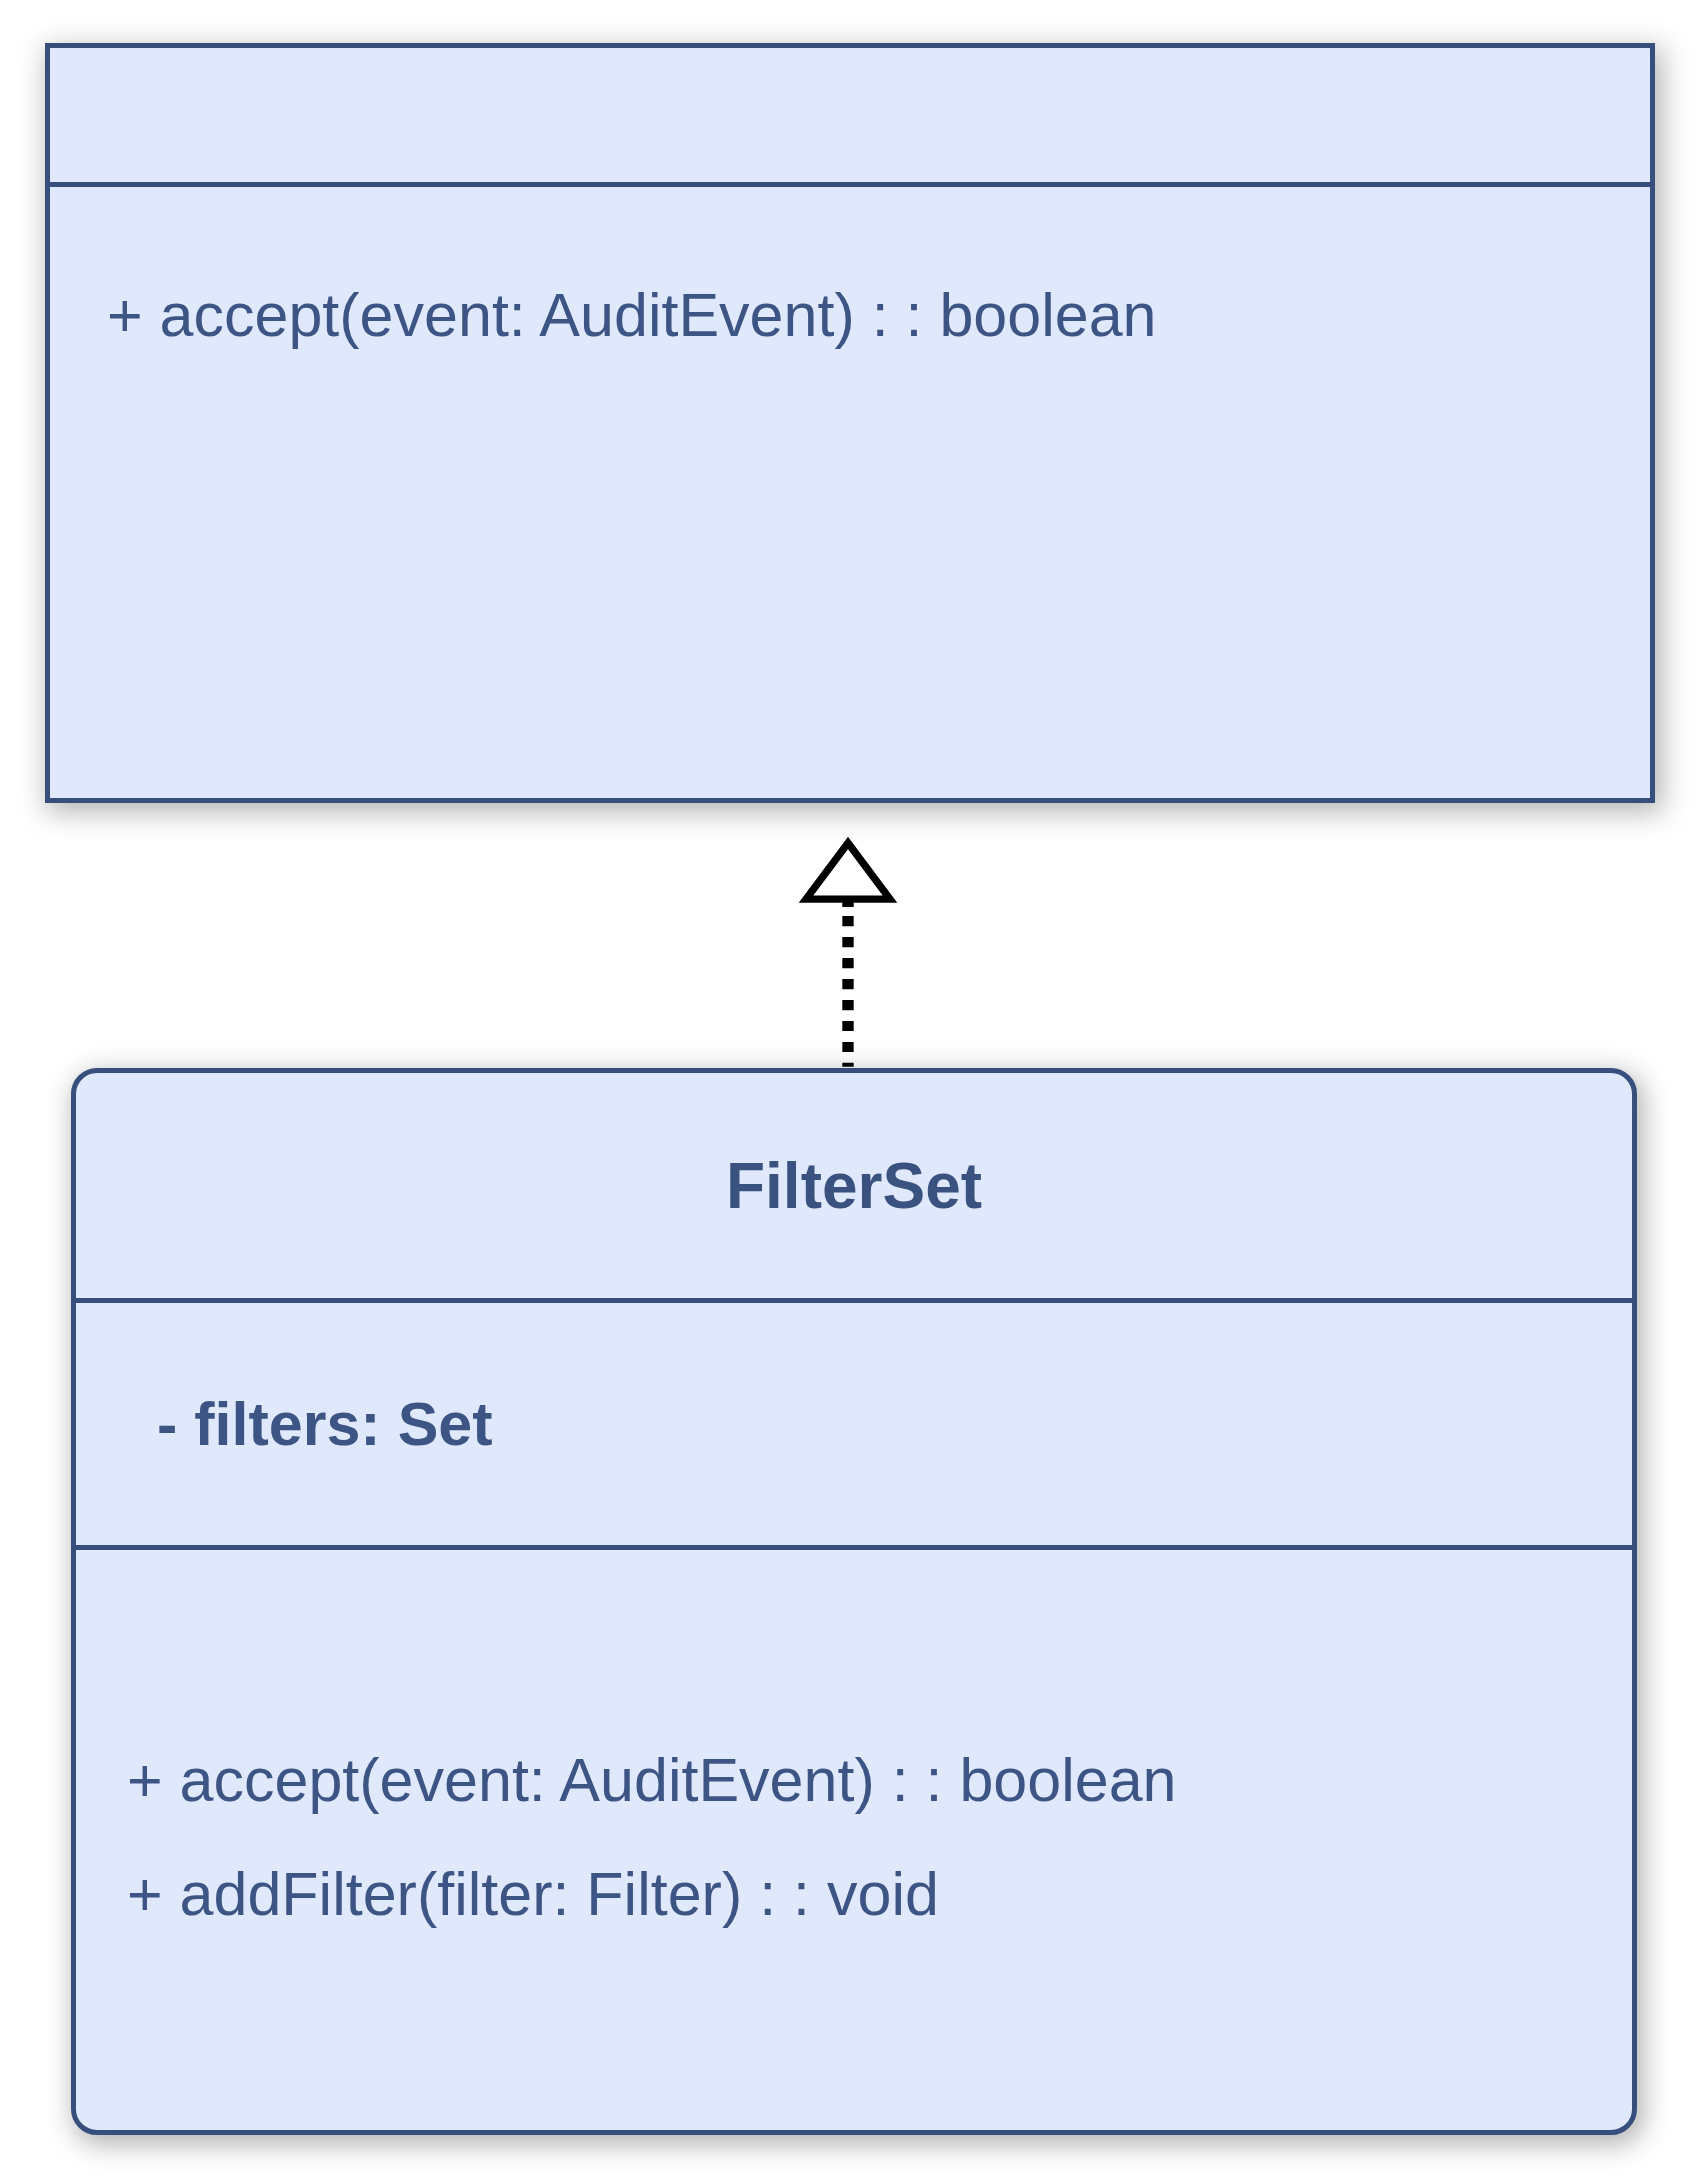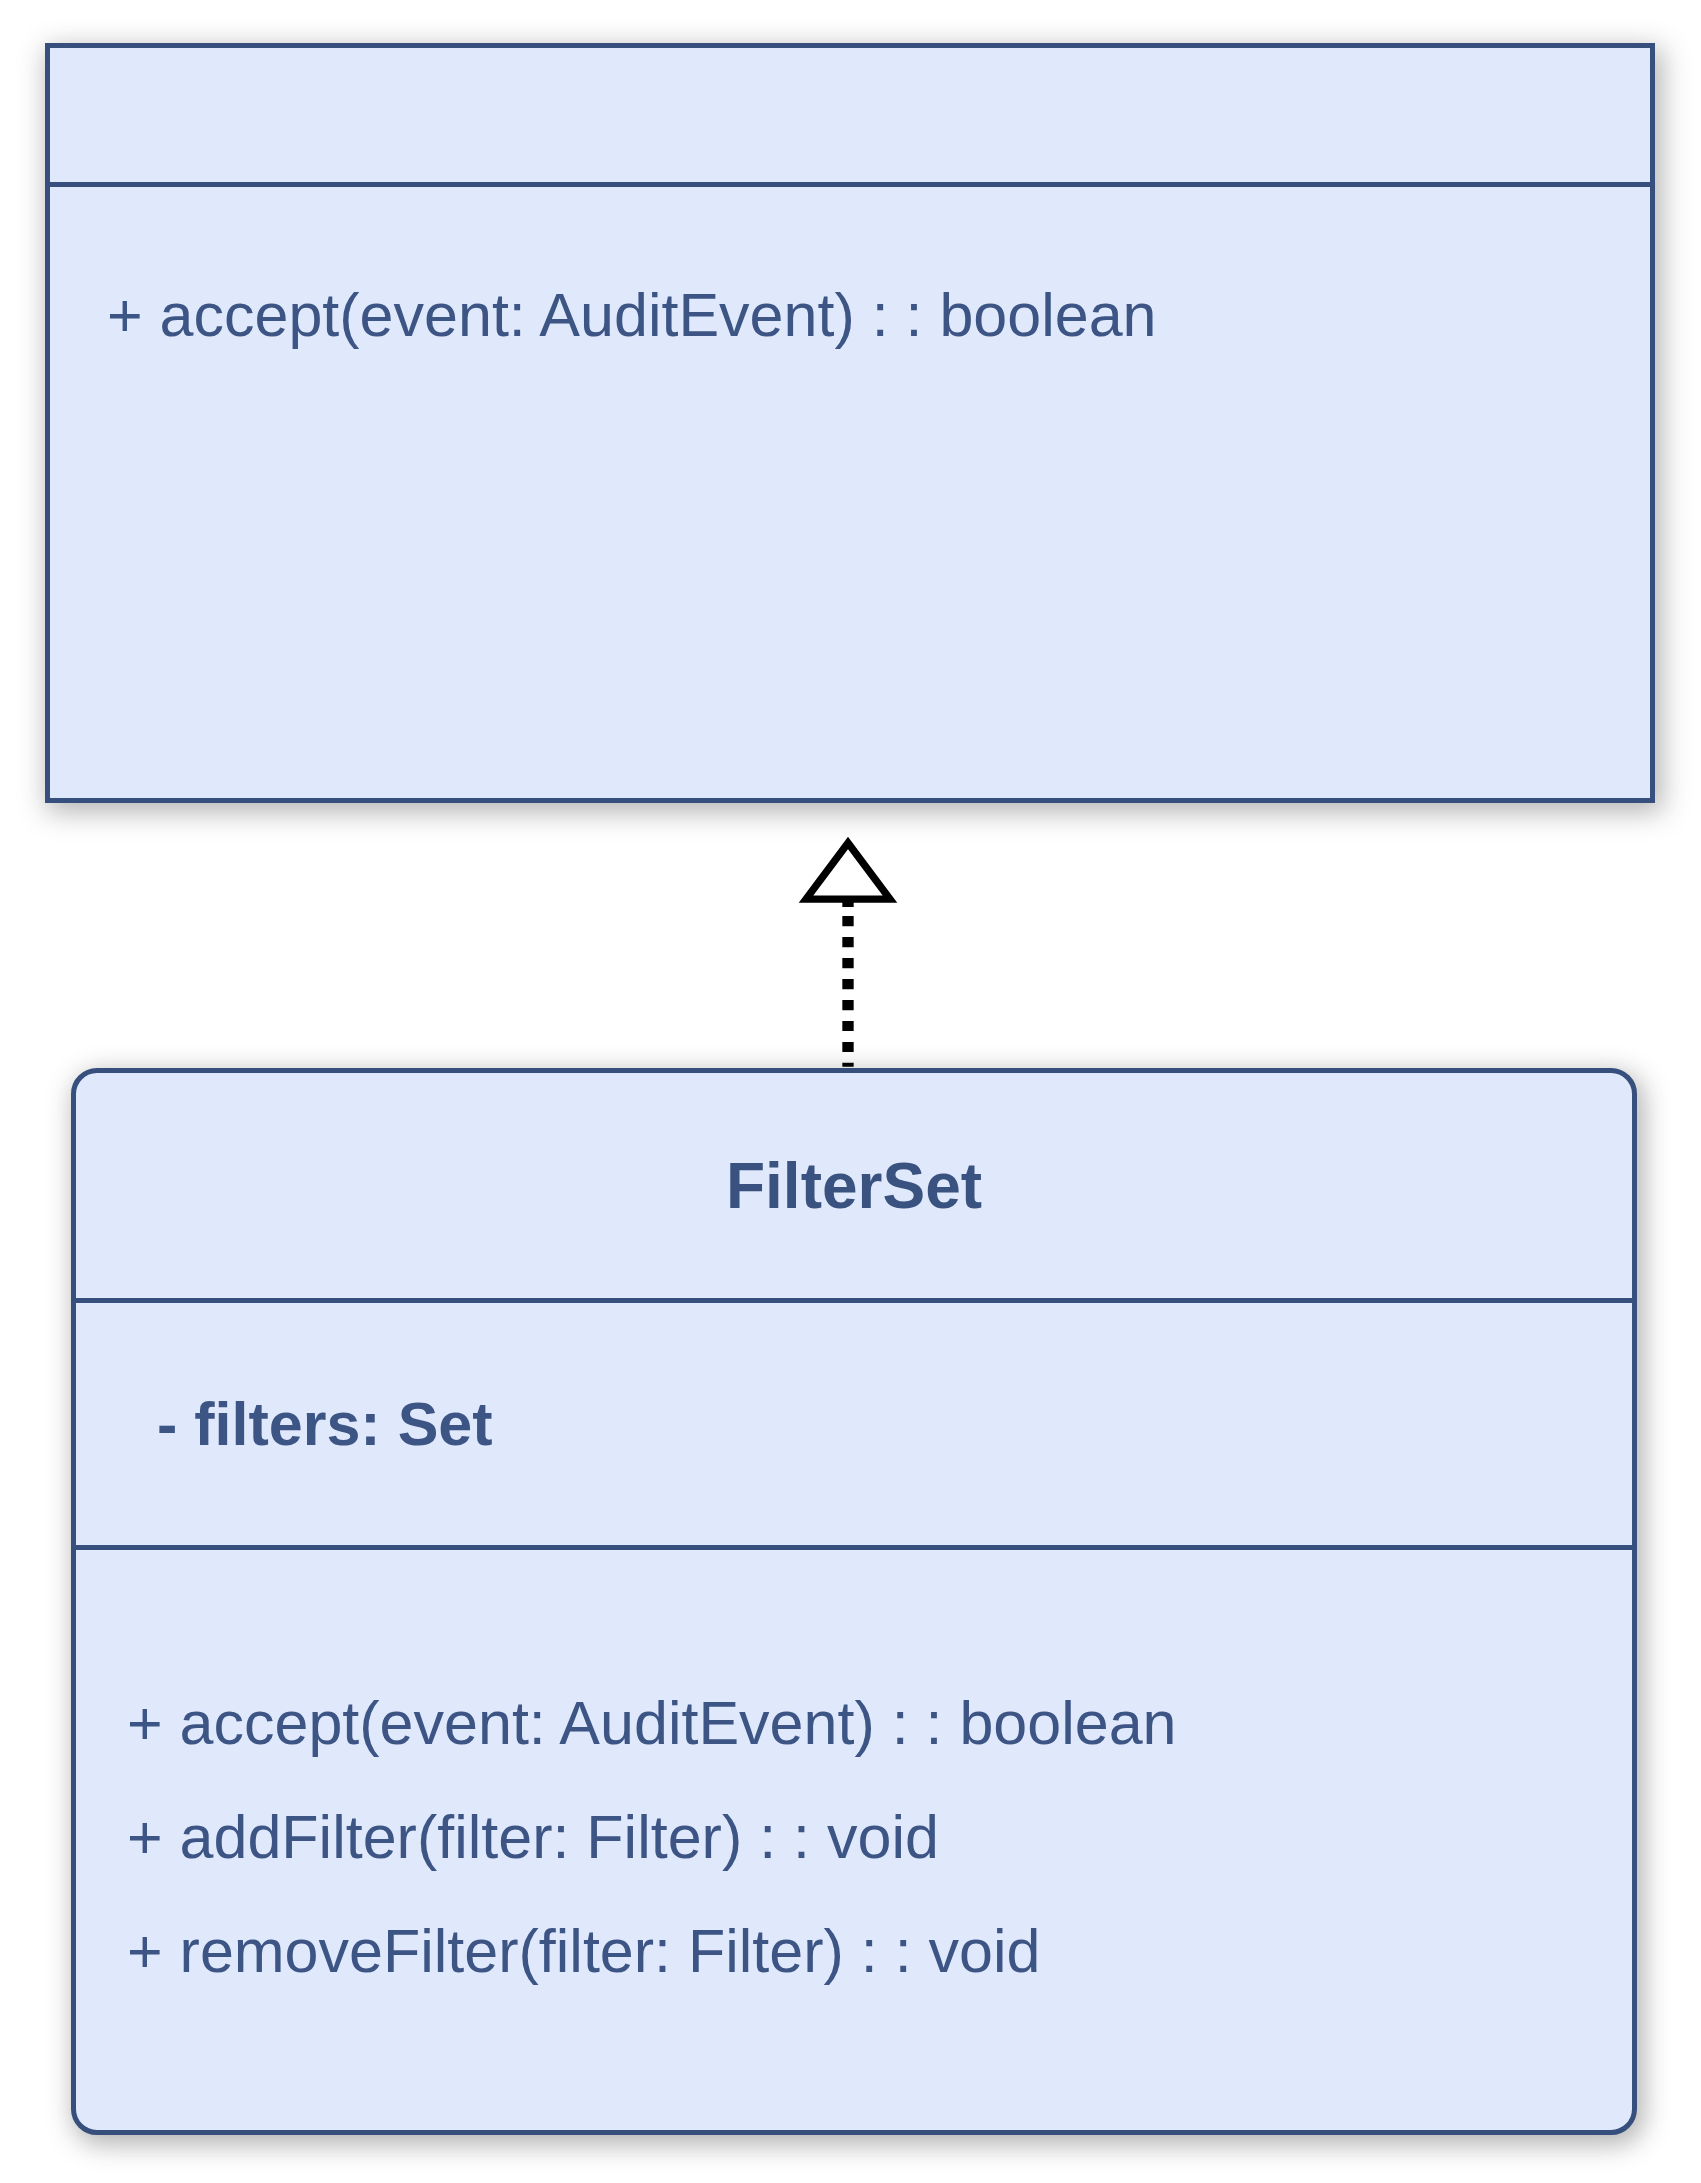--- a/index.html
+++ b/index.html
@@ -113,18 +113,17 @@
   <div class="uml-box box-class">
     <div class="compartment title-compartment cl-title divided">
       <div class="type-name">FilterSet</div>
     </div>
     <div class="compartment members cl-attrs divided">
       <div class="member-line">- filters: Set</div>
     </div>
     <div class="compartment members cl-methods">
       <div class="member-line">+ accept(event: AuditEvent) : : boolean</div>
       <div class="member-line">+ addFilter(filter: Filter) : : void</div>
-      <div class="member-line">+ removeFilter(filter: Filter) : : void</div>
     </div>
   </div>
 
 </div>
 
 
 </body></html>

